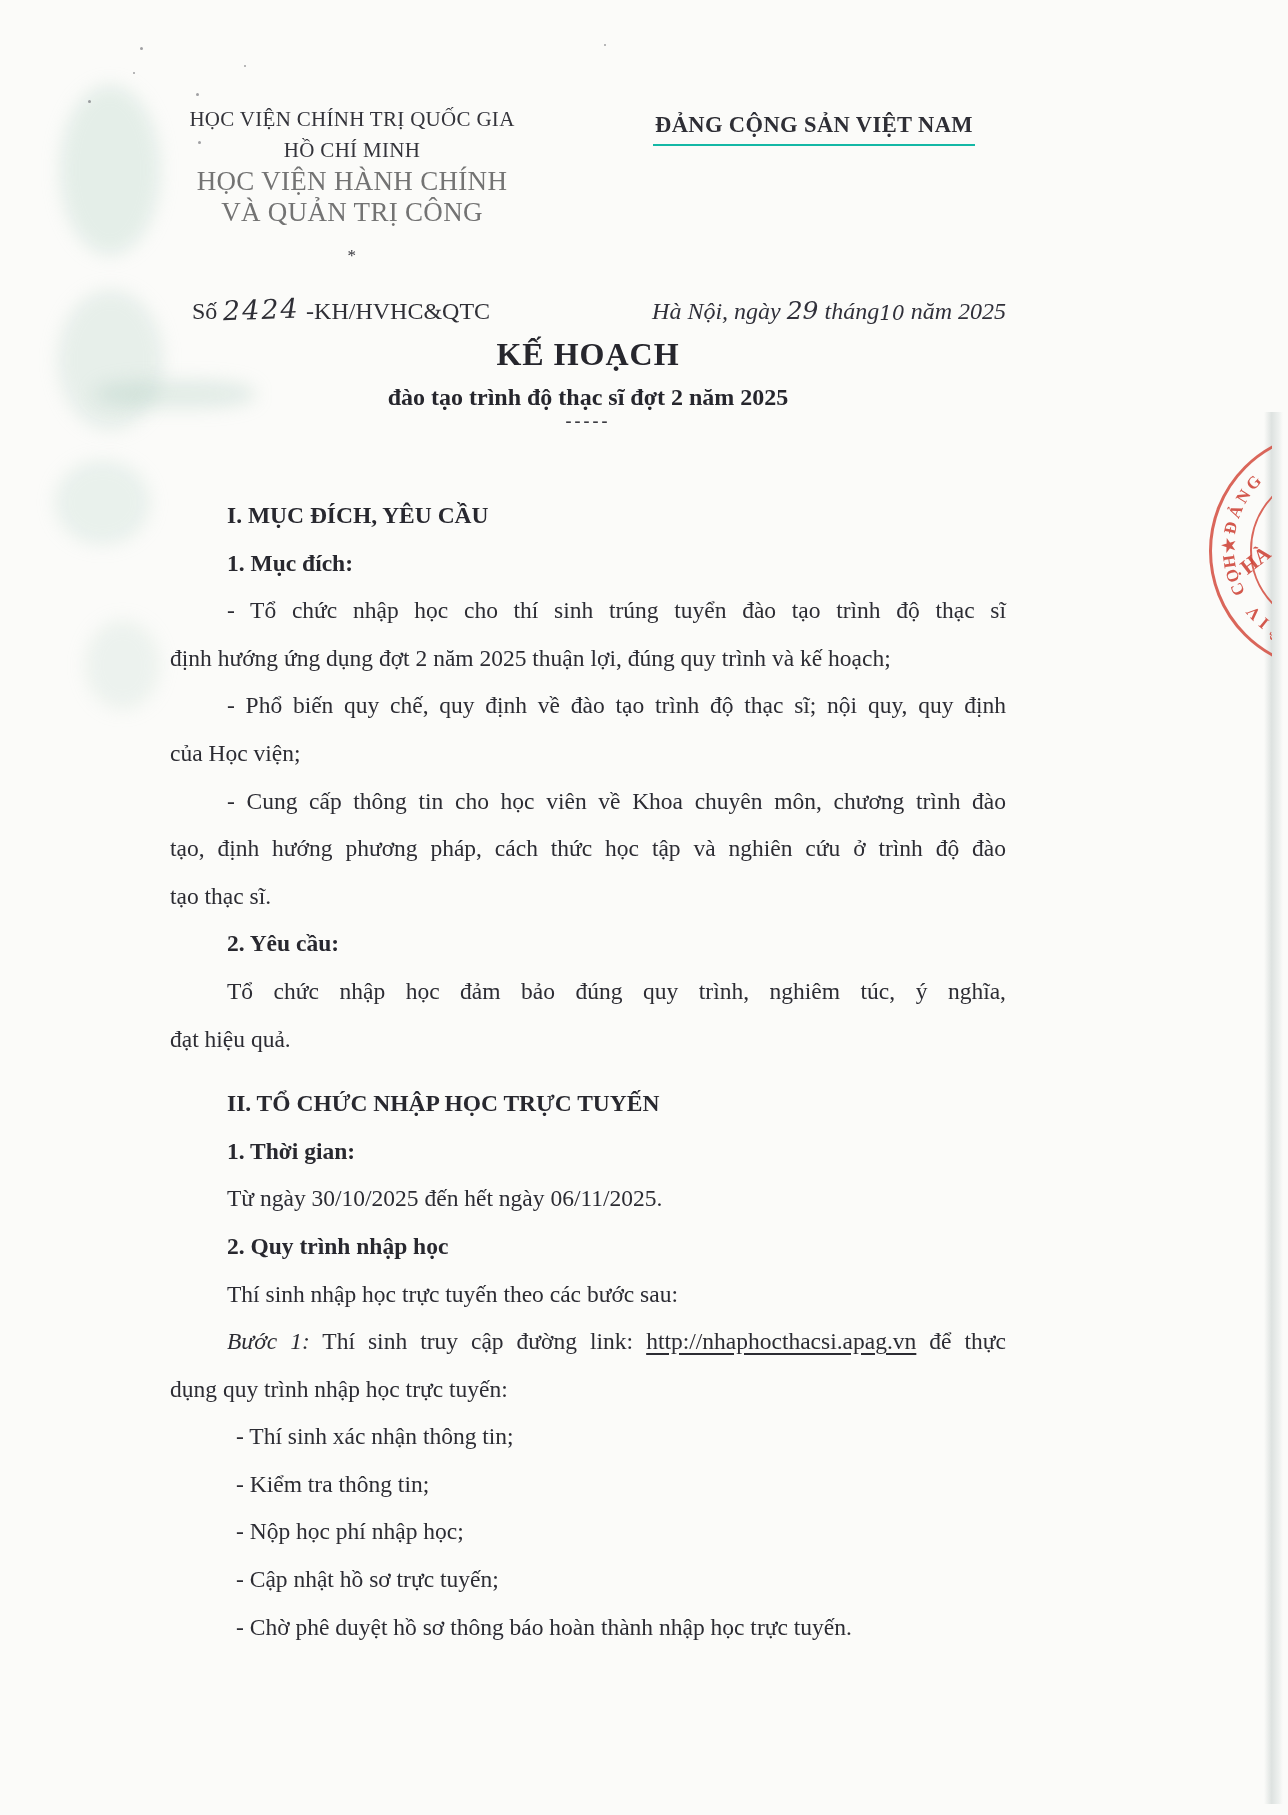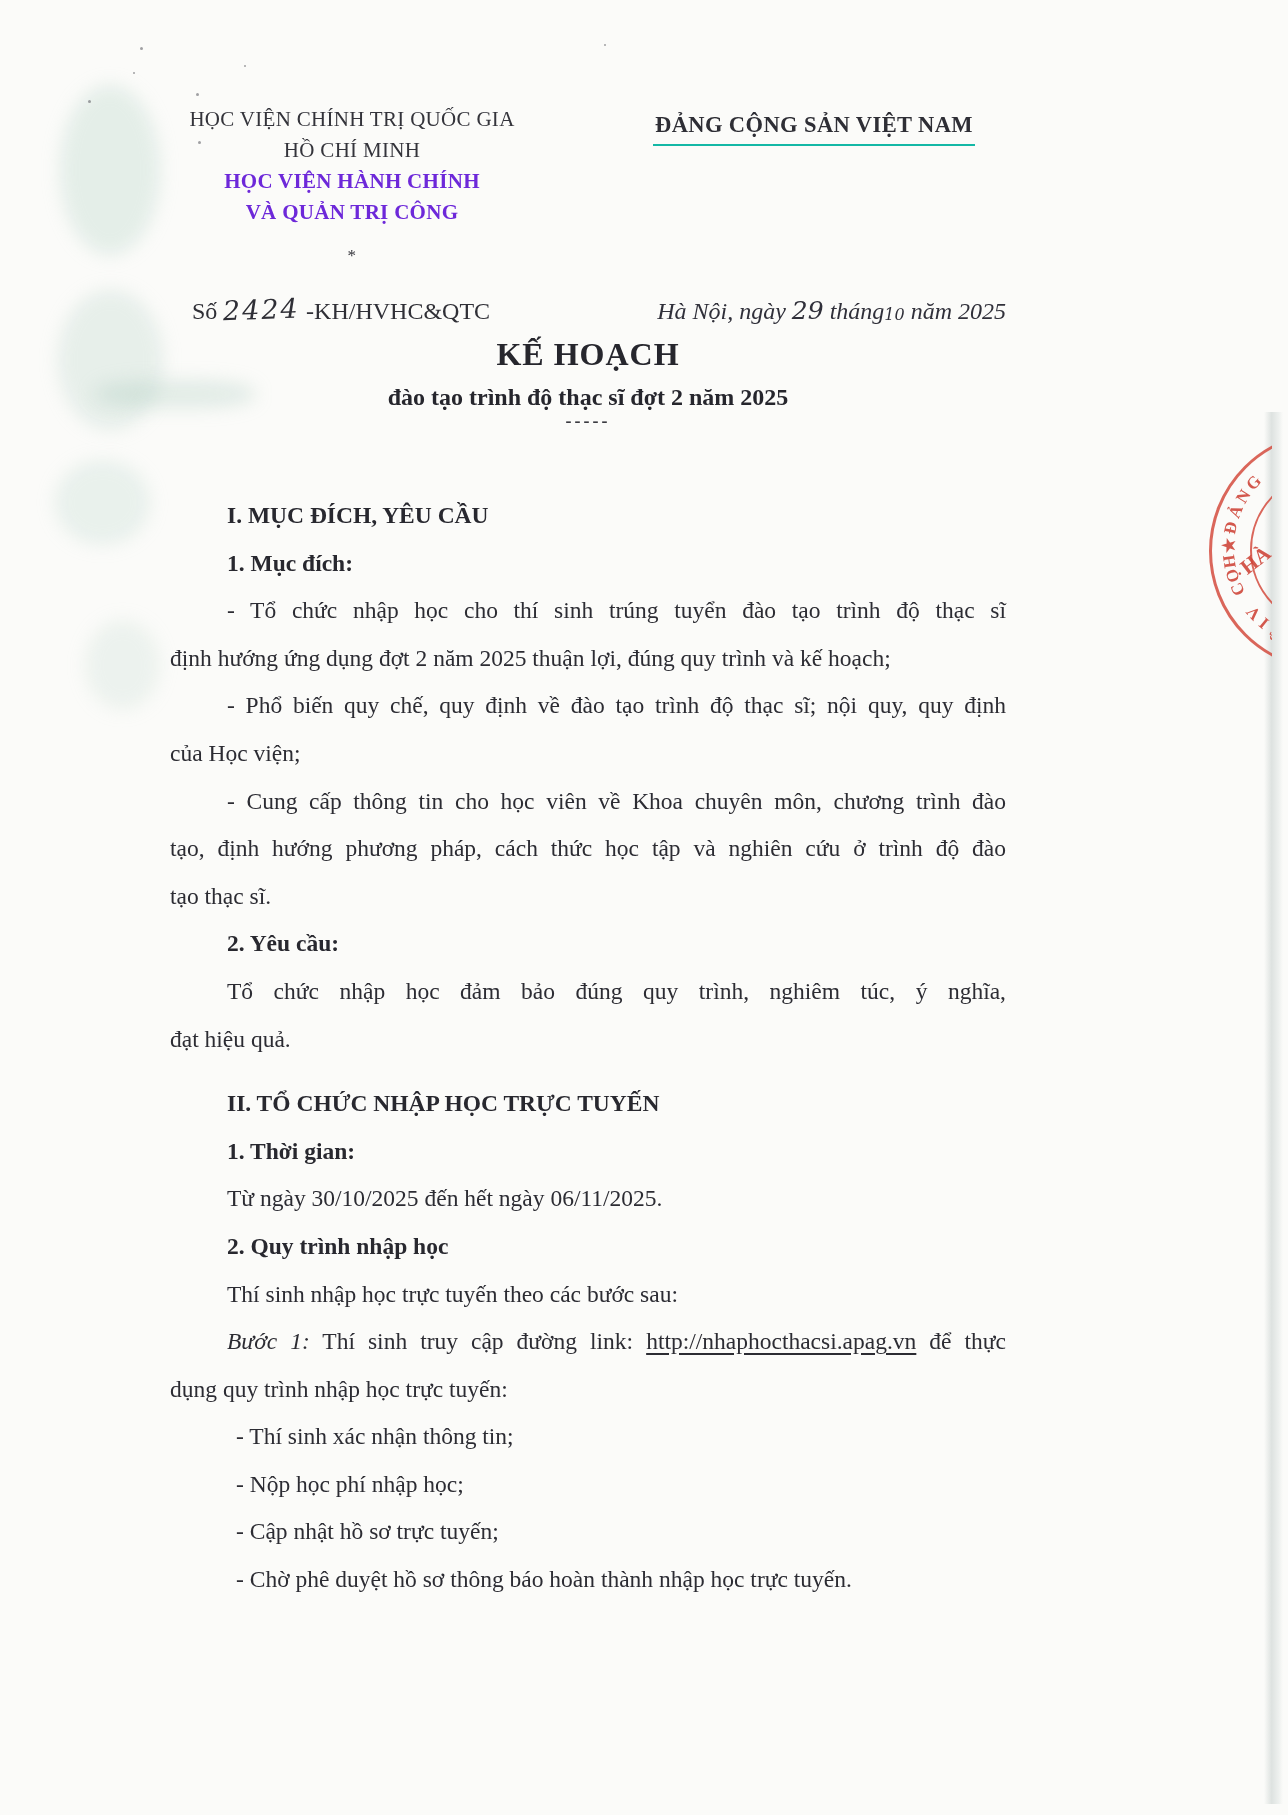--- a/index.html
+++ b/index.html
@@ -12,33 +12,33 @@
   .blob{position:absolute;border-radius:50%;filter:blur(9px);pointer-events:none;}
   .speck{position:absolute;width:3px;height:3px;border-radius:50%;background:#55555c;opacity:.55;}
   .edge-band{
     position:absolute;left:1264px;top:412px;width:19px;height:1392px;
     background:linear-gradient(90deg, rgba(215,220,218,0) 0%, #dce1df 40%, #edf0ee 78%, rgba(255,255,255,0) 100%);
     opacity:.95;
   }
   
   .org-block{position:absolute;left:168px;top:104px;width:368px;text-align:center;
     font-size:21px;line-height:31px;color:#34343b;letter-spacing:.3px;}
-  .org-block .b{font-weight:bold;font-size:21px;color:#6d28d9;}
+  .org-block .b{font-weight:normal;font-size:27px;color:#737373;}
   .org-star{margin-top:12px;font-size:17px;}
   .party-block{position:absolute;left:618px;top:112px;width:392px;text-align:center;}
   .party-name{display:inline-block;font-weight:bold;font-size:22.5px;letter-spacing:.4px;
     color:#2e2e35;border-bottom:2px solid #14b8a6;padding:0 2px 6px 2px;}
   .num-row{position:absolute;left:170px;top:294px;width:836px;display:flex;
     justify-content:space-between;align-items:baseline;font-size:24px;}
   .doc-number{padding-left:22px;color:#2f2f36;}
   .hand{font-family:"DejaVu Serif", serif;font-style:italic;display:inline-block;}
   .hand-num{font-size:27px;letter-spacing:2px;transform:rotate(-2deg);}
   .issue-date{font-style:italic;color:#30303a;}
   .hand-day{font-size:25px;}
-  .hand-month{font-size:16px;position:relative;top:1px;}
+  .hand-month{font-size:20px;position:relative;top:1px;}
   
   .title-block{position:absolute;left:170px;top:336px;width:836px;text-align:center;color:#26262d;}
   .doc-type{font-size:32px;font-weight:bold;letter-spacing:1px;}
   .doc-sub{font-size:24px;font-weight:bold;line-height:34px;margin-top:7px;}
   .title-divider{font-size:18px;font-weight:bold;letter-spacing:3px;line-height:14px;color:#3a3a41;}
   
   .doc-body{position:absolute;left:170px;top:492px;width:836px;
     font-size:23.5px;line-height:47.6px;color:#2c2c33;}
   .line{white-space:nowrap;}
   .h{font-weight:bold;color:#28282f;}
@@ -128,20 +128,21 @@
     <div class="line h ind mt">II. TỔ CHỨC NHẬP HỌC TRỰC TUYẾN</div>
     <div class="line h ind">1. Thời gian:</div>
     <div class="line ind">Từ ngày 30/10/2025 đến hết ngày 06/11/2025.</div>
     <div class="line h ind">2. Quy trình nhập học</div>
     <div class="line ind">Thí sinh nhập học trực tuyến theo các bước sau:</div>
     <div class="line j ind">
       <span class="it">Bước 1:</span><span> Thí sinh truy cập đường link: </span><span class="lnk">http://nhaphocthacsi.apag.vn</span><span> để thực</span>
     </div>
     <div class="line">dụng quy trình nhập học trực tuyến:</div>
     <div class="line bul">- Thí sinh xác nhận thông tin;</div>
+    <div class="line bul">- Kiểm tra thông tin;</div>
     <div class="line bul">- Nộp học phí nhập học;</div>
     <div class="line bul">- Cập nhật hồ sơ trực tuyến;</div>
     <div class="line bul">- Chờ phê duyệt hồ sơ thông báo hoàn thành nhập học trực tuyến.</div>
   </div>
 
   <div class="stamp-clip">
     <div class="stamp-inner" id="stamp-inner">
       <div class="ring ring-outer"></div>
       <div class="ring ring-inner"></div>
       <div class="stamp-center-text" style="left:-86px;top:0px;">HÀ</div>

